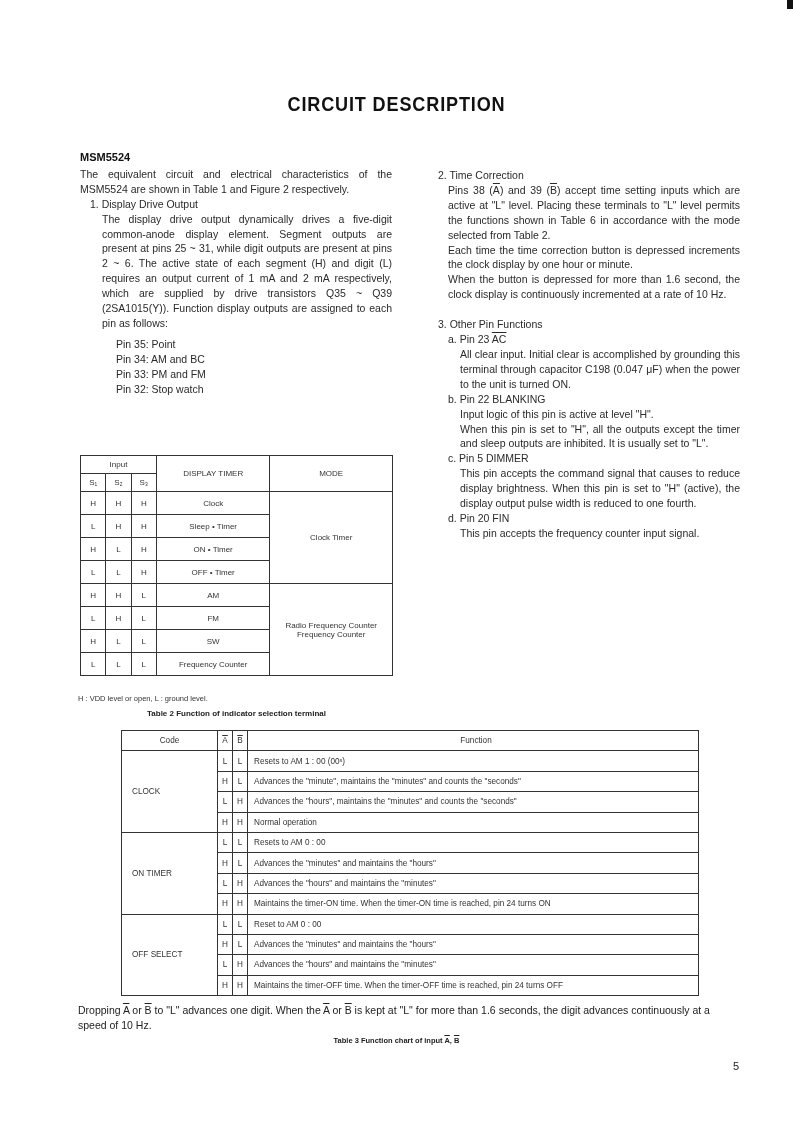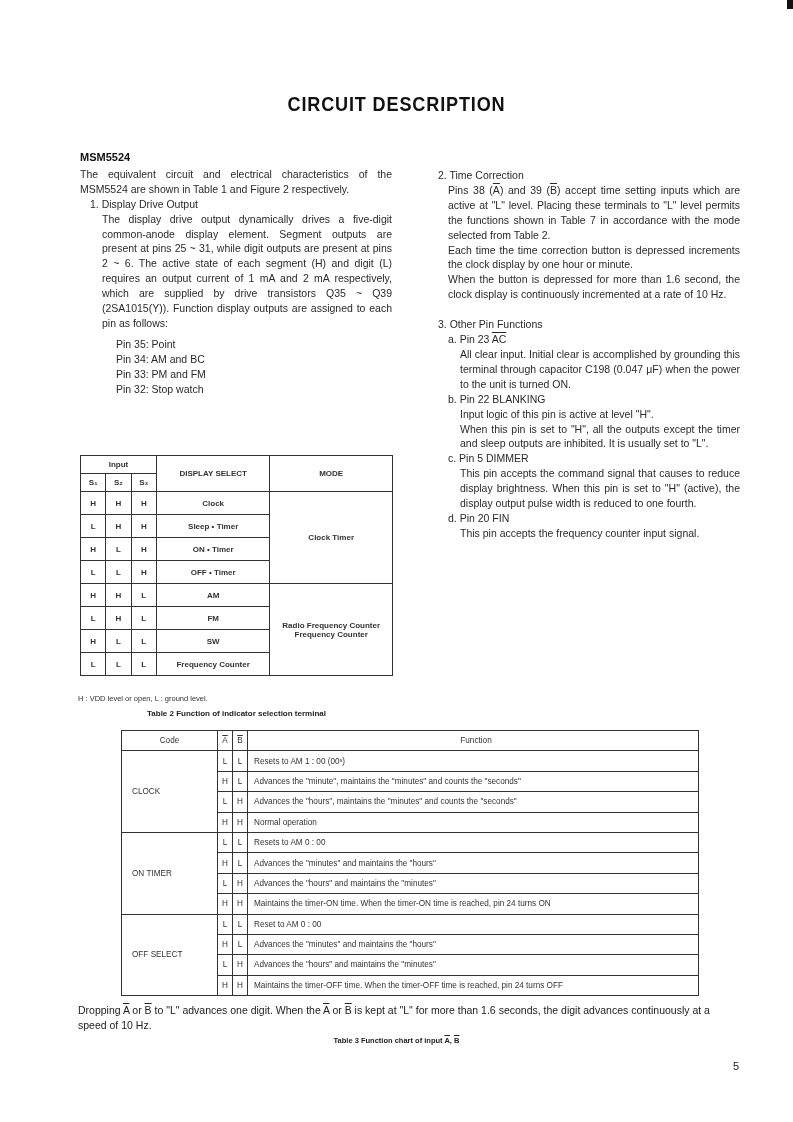--- a/index.html
+++ b/index.html
@@ -15,21 +15,21 @@
   .heading-strong { font-weight: bold; font-size: 11px; color: #111; margin-bottom: 2px; }
   .just { text-align: justify; }
   .ind1 { padding-left: 10px; }
   .ind2 { padding-left: 22px; }
   .pinlist { padding-left: 36px; margin: 6px 0 5px; }
   .ovl { text-decoration: overline; }
   .gap { height: 15px; }
 
   table { border-collapse: collapse; }
   .t2 { position: absolute; left: 80px; top: 455px; width: 313px; font-size: 8px; color: #333; }
-  .t2 td, .t2 th { border: 1px solid #333; text-align: center; font-weight: bold; padding: 0; }
+  .t2 td, .t2 th { border: 1px solid #333; text-align: center; font-weight: normal; padding: 0; }
   .t2 .hdr td { height: 17px; }
   .t2 .row td { height: 22px; }
   .note2 { position: absolute; left: 78px; top: 694px; font-size: 7.5px; color: #333; }
   .cap2 { position: absolute; left: 80px; top: 709px; width: 313px; text-align: center;
           font-size: 8px; font-weight: bold; color: #222; }
 
   .t3 { position: absolute; left: 121px; top: 730px; width: 578px; font-size: 8.2px; color: #333; }
   .t3 td { border: 1px solid #333; padding: 0; height: 19.4px; }
   .t3 .c-code { width: 85px; text-align: center; }
   .t3 .c-code.left { text-align: left; padding-left: 10px; }
@@ -58,41 +58,41 @@
   <div class="pinlist">
     <div>Pin 35:  Point</div>
     <div>Pin 34:  AM and BC</div>
     <div>Pin 33:  PM and FM</div>
     <div>Pin 32:  Stop watch</div>
   </div>
 </div>
 
 <div class="col col-right">
   <div>2. Time Correction</div>
-  <div class="ind1 just"><span>Pins 38 (</span><span class="ovl">A</span><span>) and 39 (</span><span class="ovl">B</span><span>) accept time setting inputs which are active at "L" level.  Placing these terminals to "L" level permits the functions shown in Table 7 in accordance with the mode selected from Table 2.</span></div>
+  <div class="ind1 just"><span>Pins 38 (</span><span class="ovl">A</span><span>) and 39 (</span><span class="ovl">B</span><span>) accept time setting inputs which are active at "L" level.  Placing these terminals to "L" level permits the functions shown in Table 6 in accordance with the mode selected from Table 2.</span></div>
   <div class="ind1 just">Each time the time correction button is depressed increments the clock display by one hour or minute.</div>
   <div class="ind1 just">When the button is depressed for more than 1.6 second, the clock display is continuously incremented at a rate of 10 Hz.</div>
   <div class="gap"></div>
   <div>3. Other Pin Functions</div>
   <div class="ind1"><span>a. Pin 23 </span><span class="ovl">AC</span></div>
   <div class="ind2 just">All clear input.  Initial clear is accomplished by grounding this terminal through capacitor C198 (0.047 μF) when the power to the unit is turned ON.</div>
   <div class="ind1">b. Pin 22 BLANKING</div>
   <div class="ind2 just">Input logic of this pin is active at level "H".</div>
   <div class="ind2 just">When this pin is set to "H", all the outputs except the timer and sleep outputs are inhibited.  It is usually set to "L".</div>
   <div class="ind1">c. Pin 5 DIMMER</div>
   <div class="ind2 just">This pin accepts the command signal that causes to reduce display brightness.  When this pin is set to "H" (active), the display output pulse width is reduced to one fourth.</div>
   <div class="ind1">d. Pin 20 FIN</div>
   <div class="ind2 just">This pin accepts the frequency counter input signal.</div>
 </div>
 
 <table class="t2">
   <tbody>
       <tr class="hdr">
     <td colspan="3">Input</td>
-    <td rowspan="2" style="width:111px">DISPLAY SELECT</td>
+    <td rowspan="2" style="width:111px">DISPLAY TIMER</td>
     <td rowspan="2" style="width:120px">MODE</td>
   </tr>
   <tr class="hdr">
     <td style="width:24px">S₁</td>
     <td style="width:24px">S₂</td>
     <td style="width:24px">S₃</td>
   </tr>
   <tr class="row">
     <td>H</td>
     <td>H</td>

